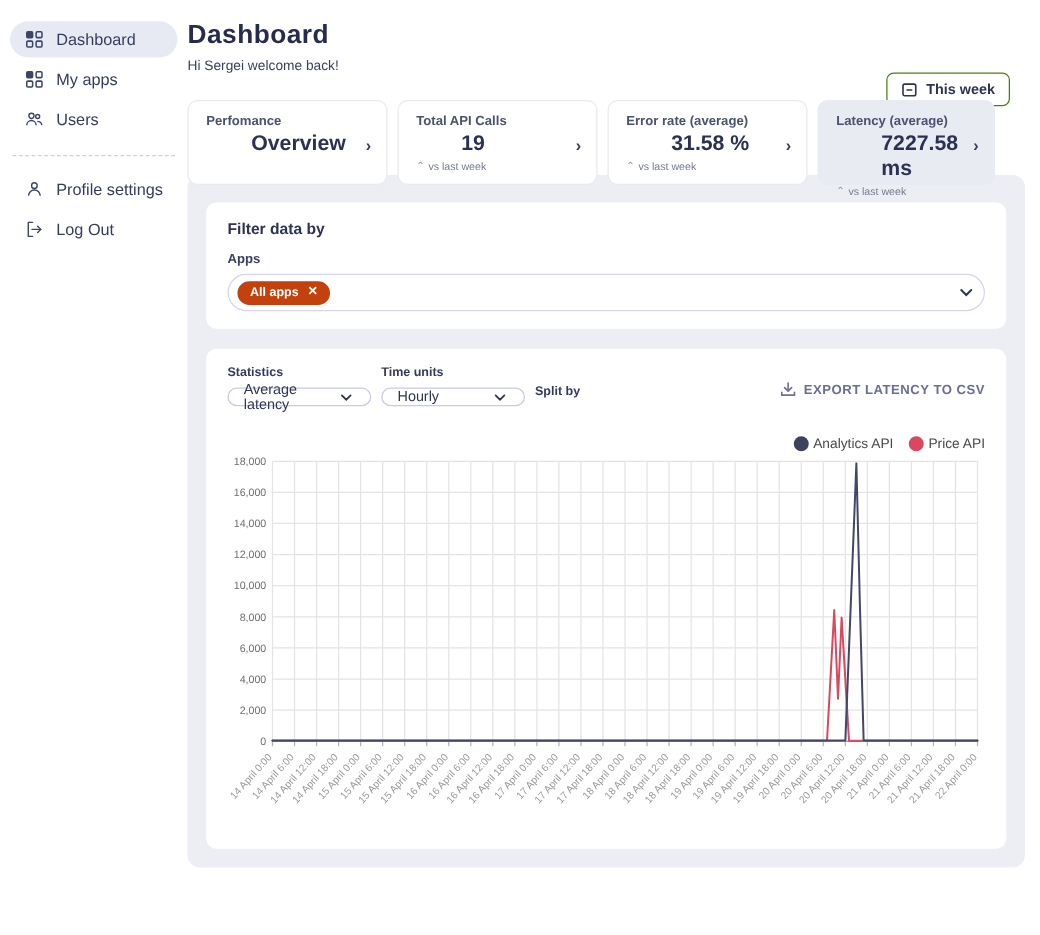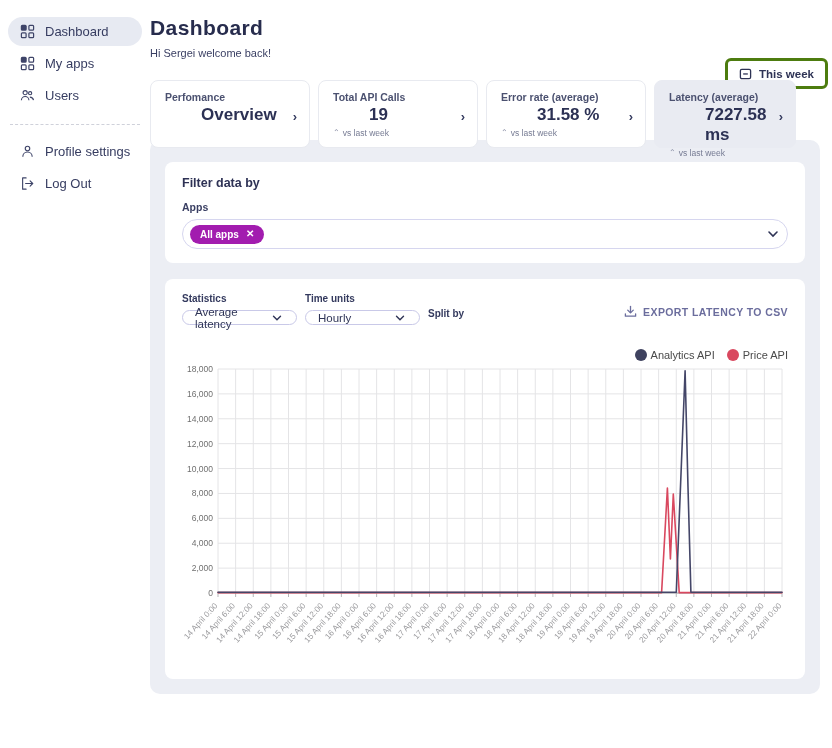--- a/index.html
+++ b/index.html
@@ -21,23 +21,23 @@
   .side-item.active { background:#e7eaf2; }
   .side-item .ic { width:15px; height:15px; flex:0 0 15px; display:flex; align-items:center; }
   .side-item .ic svg { width:15px; height:15px; }
   .side-divider { border:none; border-top:1px dashed #cfd1da; margin:14px 10px 12px 10px; }
 
   
   .main { position:absolute; left:150px; top:0; width:682px; height:748px; }
   .page-title { font-size:21px; font-weight:bold; color:#272c4d; letter-spacing:.4px; padding-top:16px; }
   .subtitle { font-size:11px; color:#3a3f63; margin-top:7px; }
   .week-btn {
-    position:absolute; right:4px; top:58px;
+    position:absolute; right:24px; top:58px;
     display:flex; align-items:center; gap:7px;
-    background:#fff; border:3px solid #4d7c0f; border-radius:6px;
+    background:#fff; border:1px solid #4d7c0f; border-radius:6px;
     padding:6px 11px; font-size:11.5px; font-weight:bold; color:#2e3355; cursor:pointer;
   }
 
   
   .cards-row { display:flex; gap:8px; margin-top:21px; width:670px; position:relative; z-index:2; }
   .stat-card {
     position:relative; width:160px; height:68px;
     background:#fff; border:1px solid #e8eaf0; border-radius:8px;
     padding:10px 14px; cursor:pointer;
   }
@@ -62,21 +62,21 @@
   .filter-card { margin-bottom:16px; }
   .filter-title { font-size:12.5px; font-weight:bold; color:#2e3255; }
   .apps-label { font-size:10.5px; font-weight:600; color:#3a3f63; margin-top:11px; }
   .filter-select {
     margin-top:6px; height:30px;
     border:1px solid #d6d6ef; border-radius:15px;
     display:flex; align-items:center; justify-content:space-between;
     padding:0 6px 0 7px; cursor:pointer;
   }
   .chip {
-    background:#a21caf; color:#fff; font-size:10px; font-weight:bold;
+    background:#c2410c; color:#fff; font-size:10px; font-weight:bold;
     border-radius:10px; padding:4px 10px; display:flex; align-items:center; gap:7px;
   }
   .chip-x { font-size:10px; cursor:pointer; line-height:1; }
 
   
   .controls-row { display:flex; align-items:flex-end; gap:8px; }
   .dd-group { }
   .dd-label { font-size:10px; font-weight:600; color:#343a5e; margin-bottom:6px; }
   .dd {
     width:115px; height:15px;

